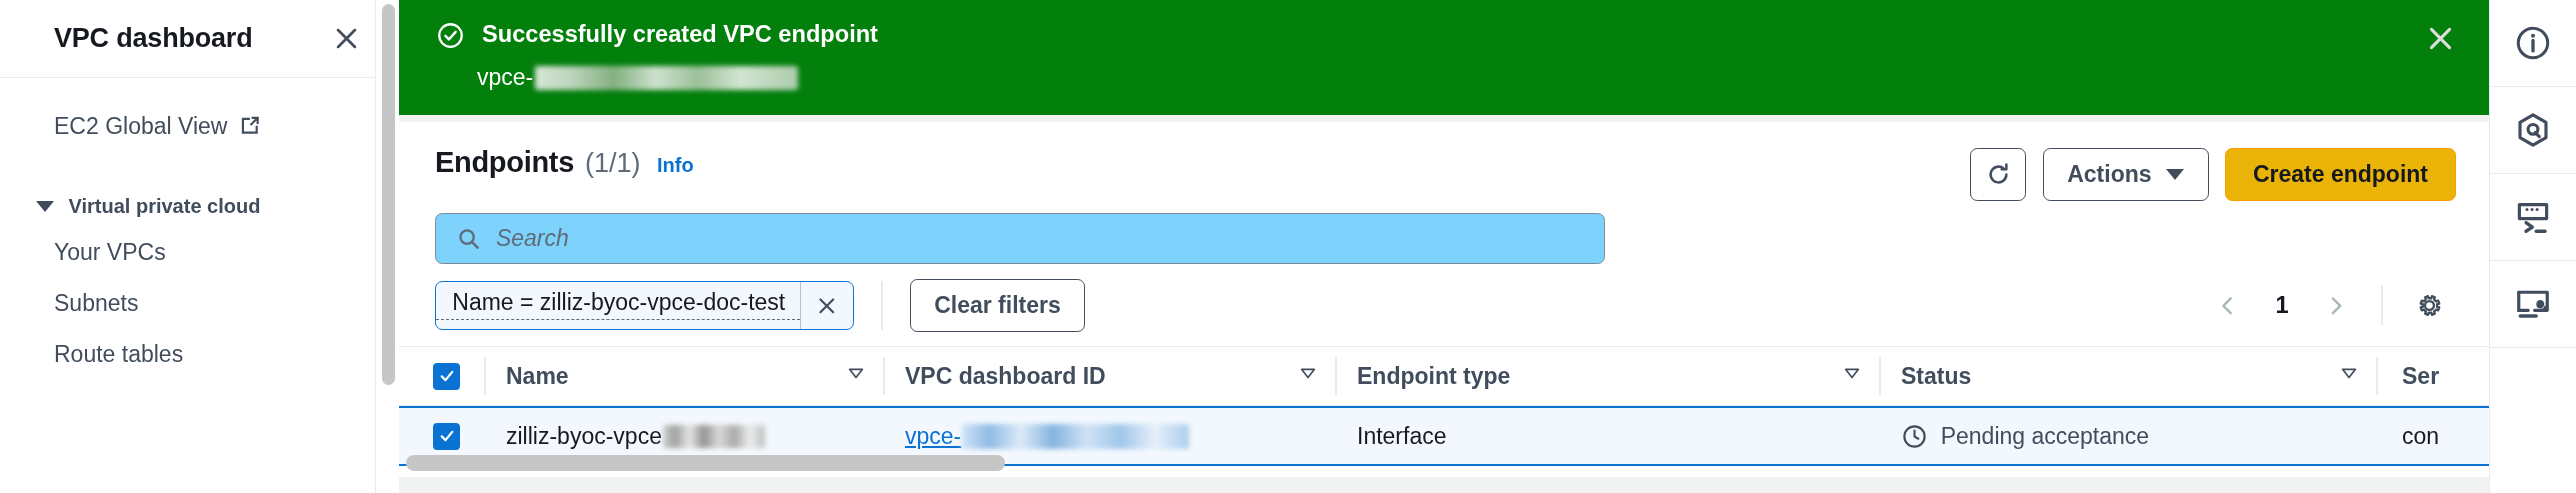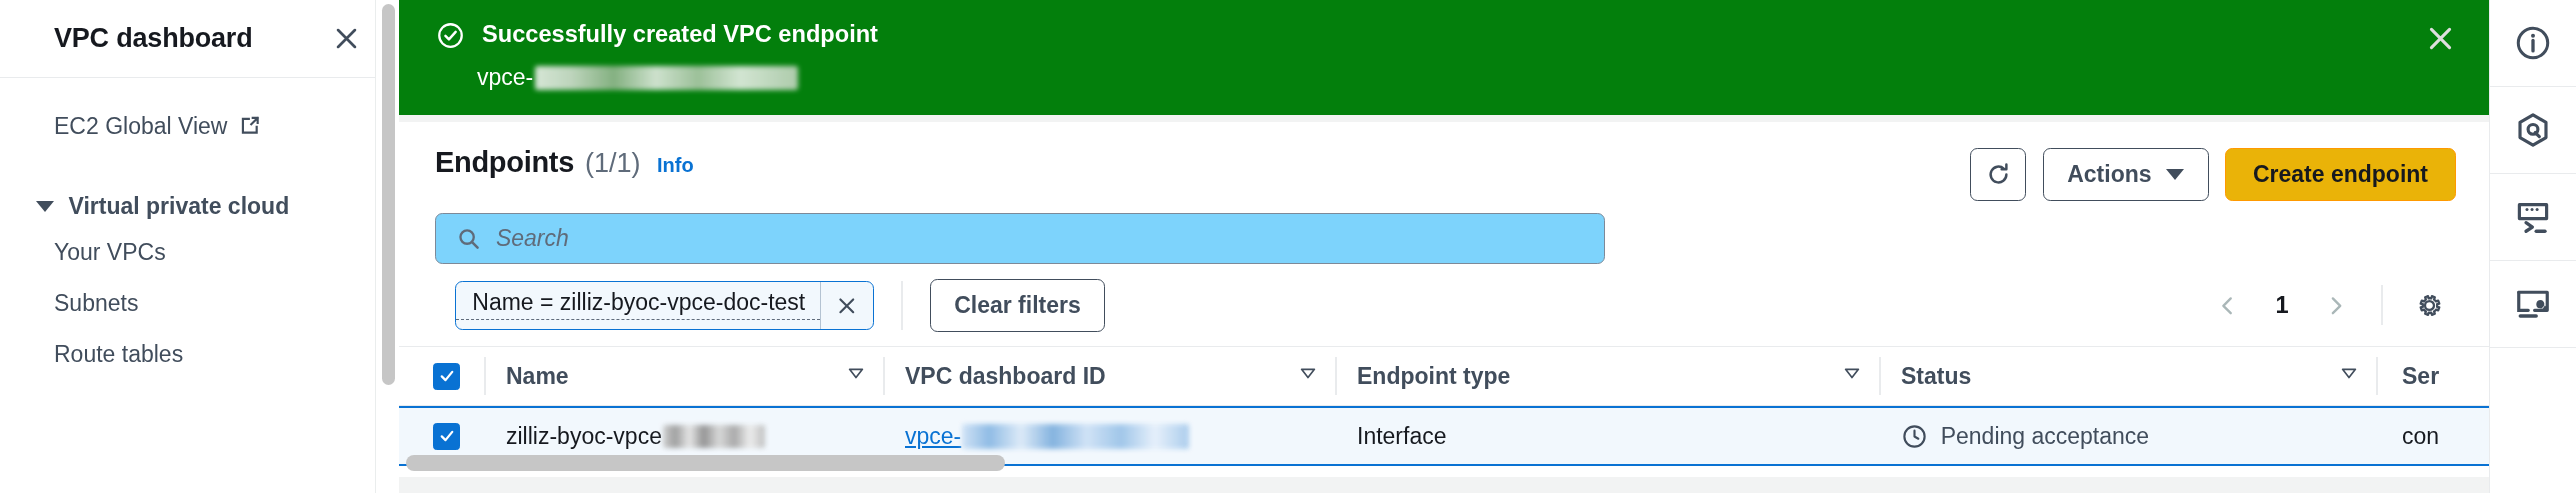--- a/index.html
+++ b/index.html
@@ -94,21 +94,21 @@
     height: 42px;
     cursor: pointer;
   }
   .nav-group-caret {
     width: 0; height: 0;
     border-left: 9px solid transparent;
     border-right: 9px solid transparent;
     border-top: 11.8px solid #414d5c;
   }
   .nav-group-label {
-    font-size: 23px;
+    font-size: 20px;
     font-weight: 700;
     color: #414d5c;
   }
   .nav-item {
     padding: 0 54px;
     height: 51px;
     display: flex;
     align-items: center;
     font-size: 23px;
     color: #414d5c;
@@ -282,21 +282,20 @@
   .filter-row {
     display: flex;
     align-items: center;
     padding: 14.5px 33px 0 36px;
     justify-content: space-between;
   }
   .filter-left {
     display: flex;
     align-items: center;
     gap: 27px;
-    margin-left: 20px;
   }
   .token {
     display: flex;
     align-items: stretch;
     height: 49px;
     border: 1.8px solid #0972d3;
     border-radius: 7.3px;
     background: #f2f8fd;
     overflow: hidden;
   }

